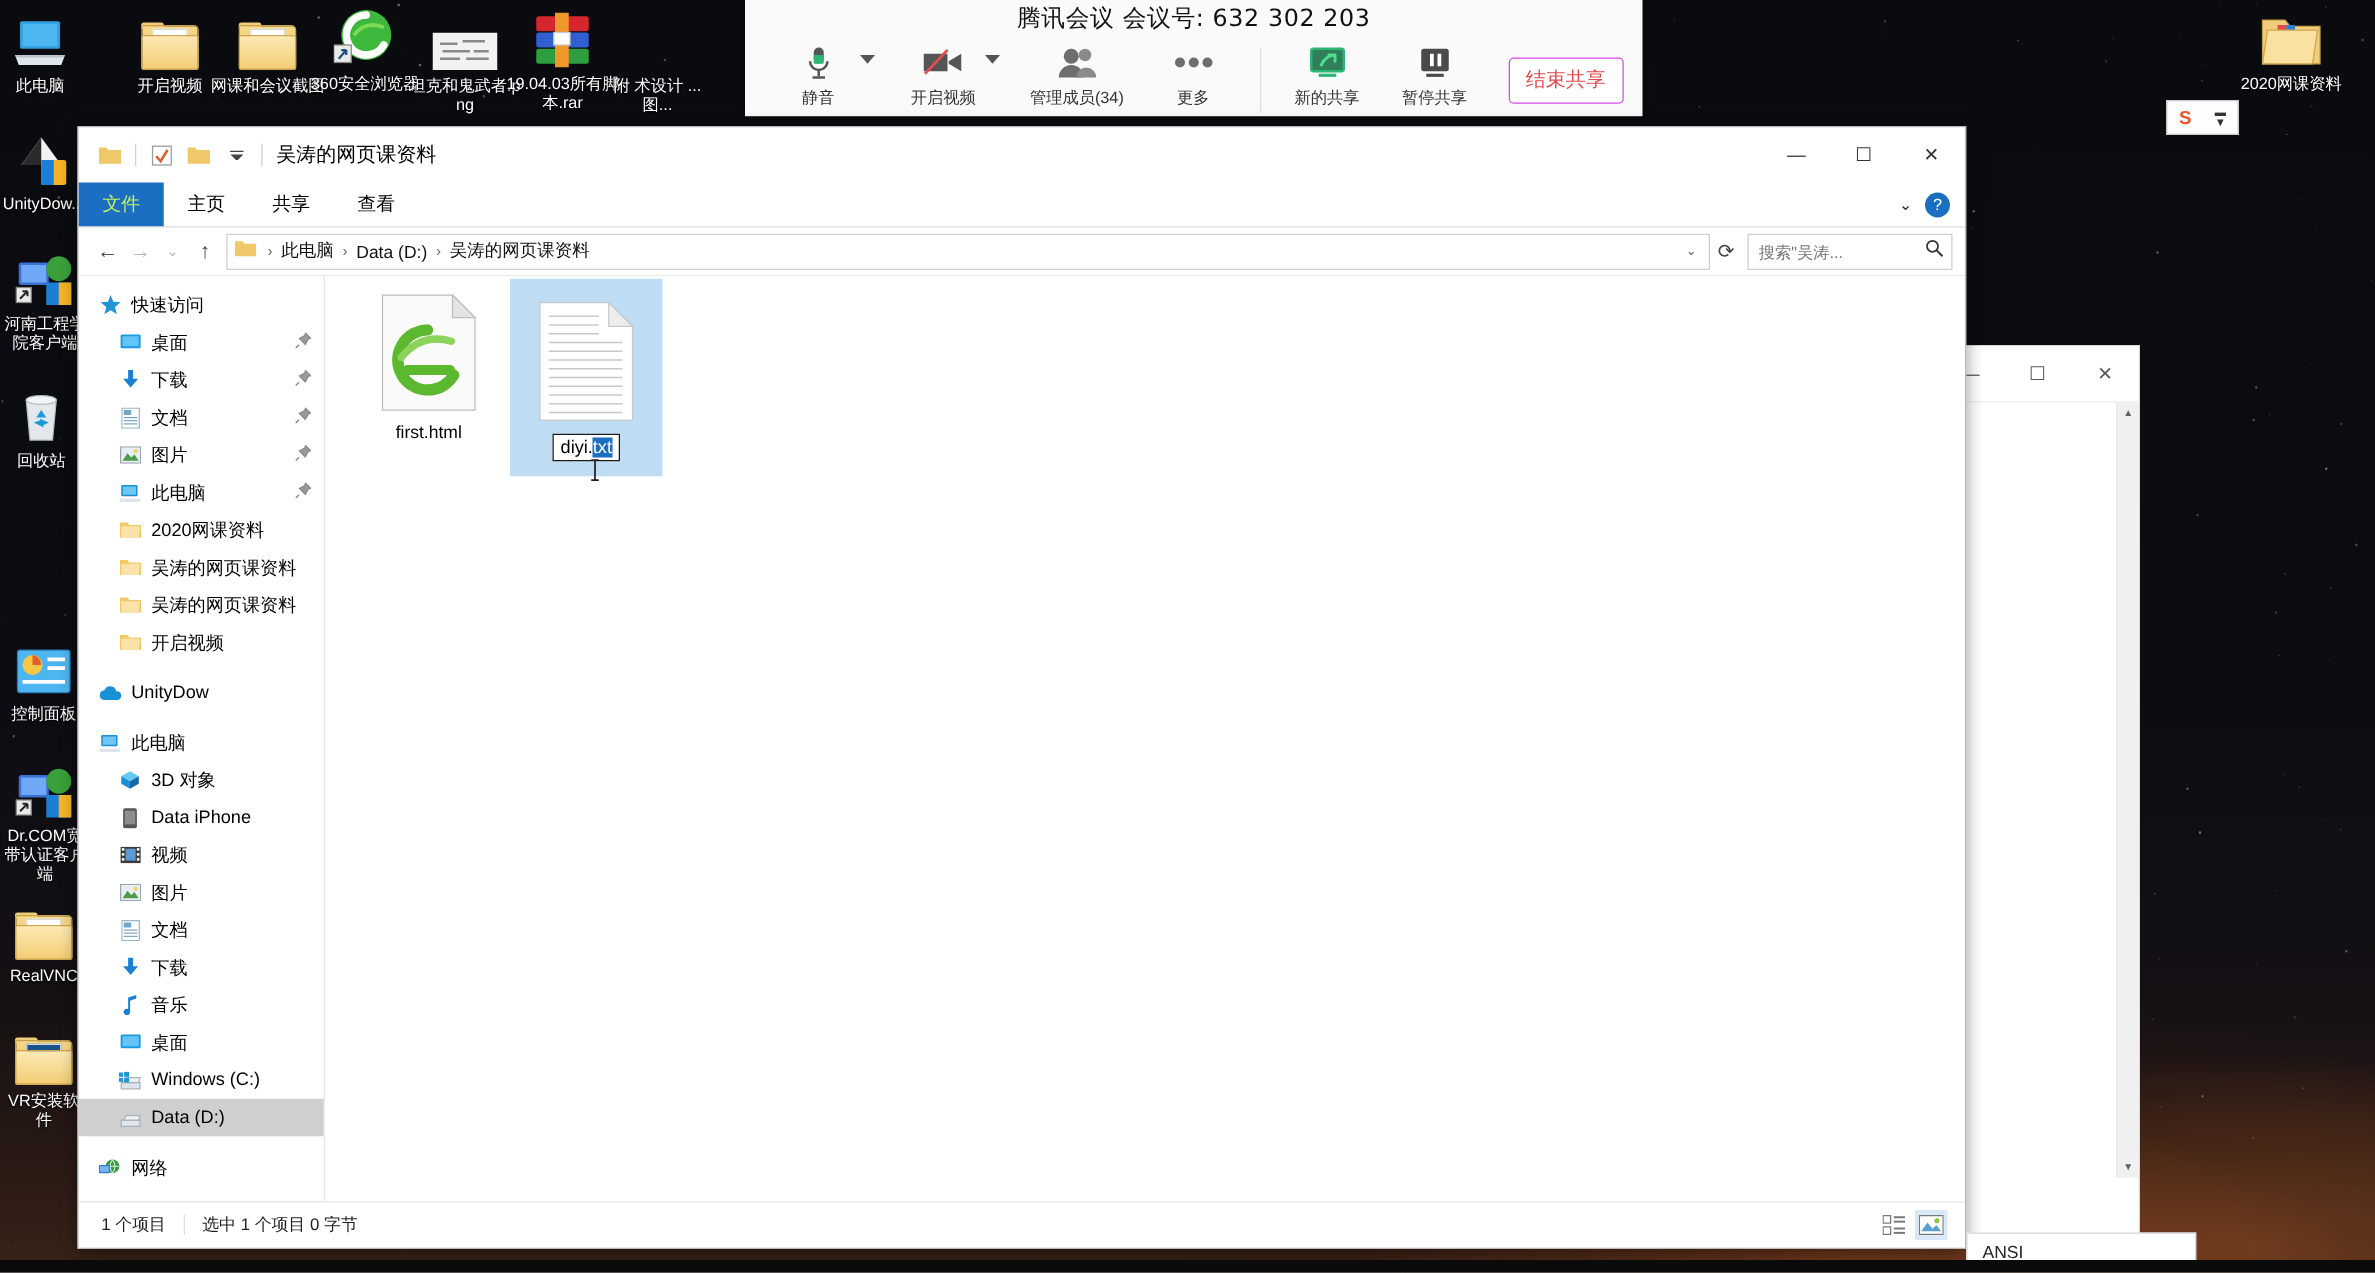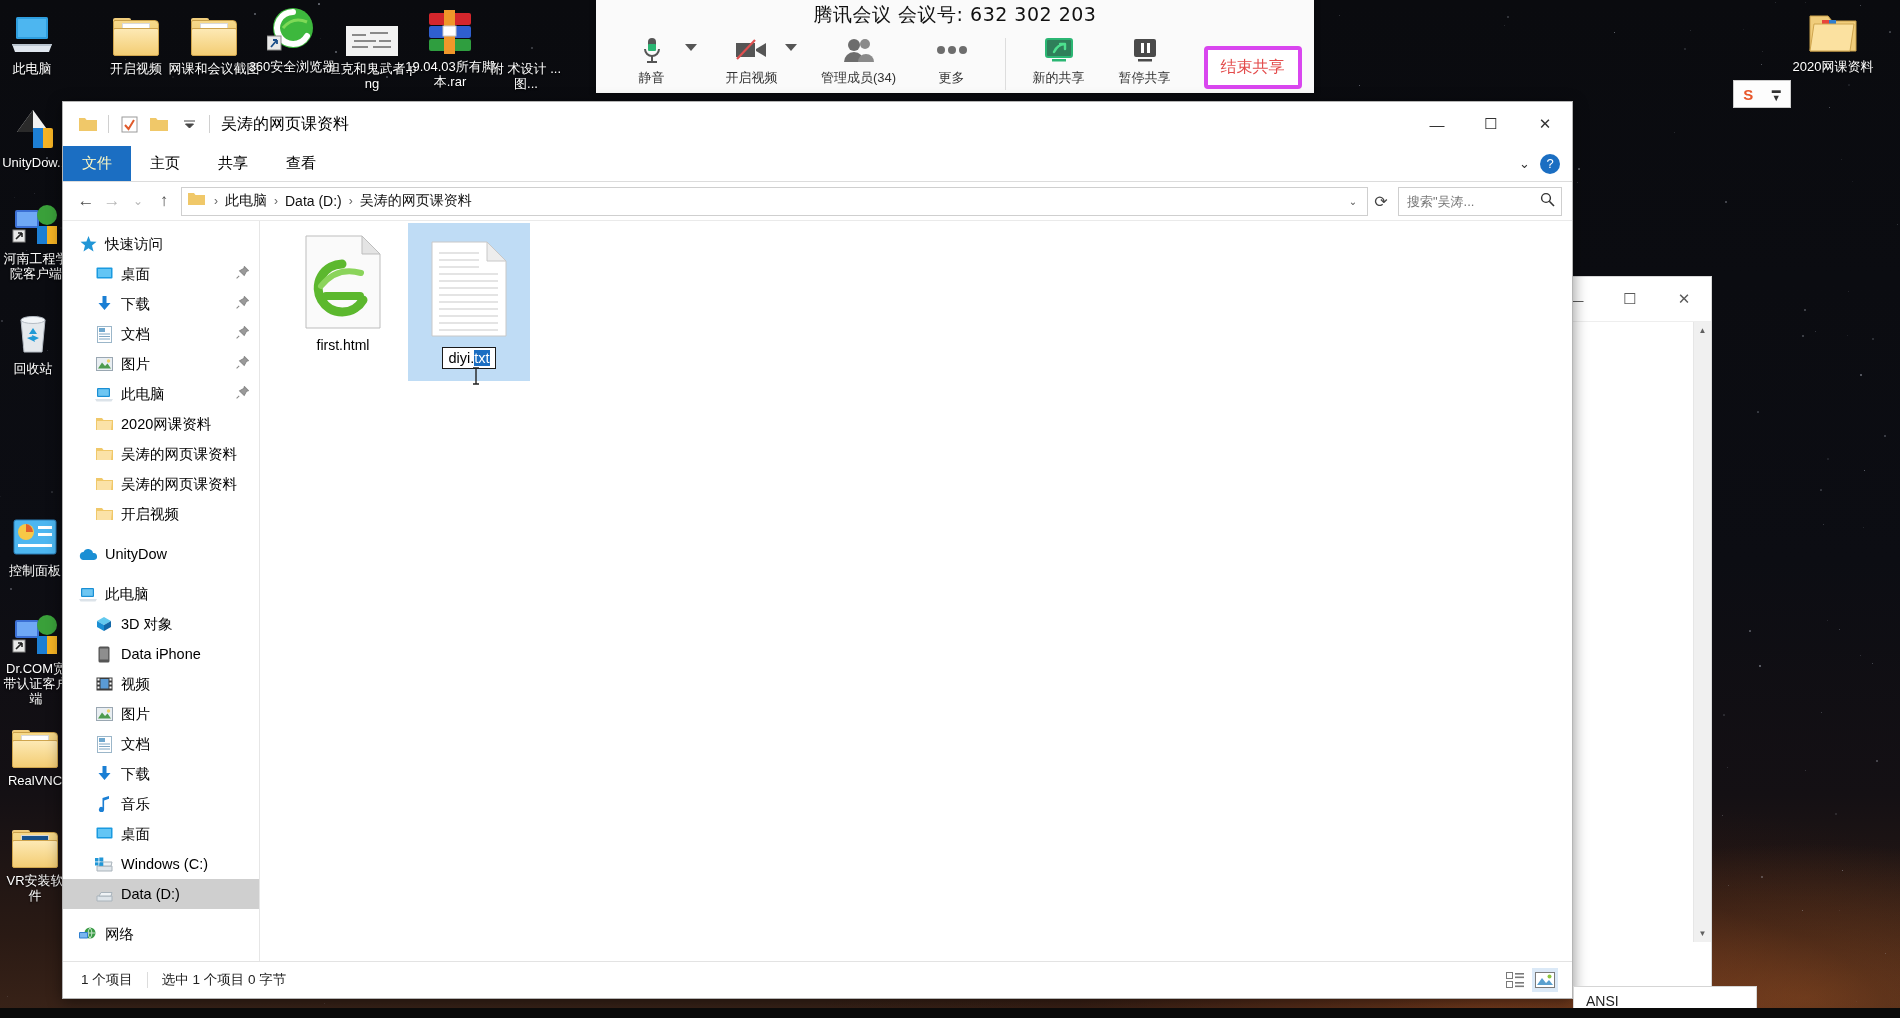--- a/index.html
+++ b/index.html
@@ -41,21 +41,21 @@
   }
   #meeting .mtitle{text-align:center;font-size:19px;color:#111;padding-top:2px;letter-spacing:.5px;
     font-family:"DejaVu Sans","Liberation Sans",sans-serif;}
   #meeting .mrow{display:flex;align-items:flex-start;justify-content:center;margin-top:6px;}
   .mitem{position:relative;width:86px;text-align:center;cursor:default;}
   .mitem .ic{height:32px;display:flex;align-items:center;justify-content:center;}
   .mitem .mlbl{font-size:13px;color:#333;margin-top:3px;}
   .caret{position:absolute;top:10px;right:-2px;width:0;height:0;border-left:6px solid transparent;
     border-right:6px solid transparent;border-top:7px solid #555;}
   .vsep{width:1px;height:52px;background:#ddd;margin:4px 10px 0 10px;}
-  .endbtn{border:4px solid #d946ef;color:#e34b4b;border-radius:4px;font-size:16px;
+  .endbtn{border:1px solid #d946ef;color:#e34b4b;border-radius:4px;font-size:16px;
     padding:7px 13px;margin:12px 0 0 16px;background:#fff;cursor:pointer;white-space:nowrap;}
 
   
   #bgwin{position:absolute;left:1520px;top:276px;width:190px;height:710px;background:#fff;border:1px solid #d8d8d8;}
   #bgwin .bgtitle{height:44px;display:flex;align-items:center;justify-content:flex-end;gap:0px;background:#fff;}
   #bgwin .wbtn{width:54px;height:38px;display:flex;align-items:center;justify-content:center;color:#5a5a5a;font-size:15px;cursor:default;}
   #bgwin .bgbody{height:620px;background:#fff;border-top:1px solid #eee;position:relative;}
   #bgwin .scroll{position:absolute;right:0;top:0;width:17px;height:100%;background:#f0f0f0;border-left:1px solid #e6e6e6;}
   #bgwin .sarrow{height:17px;display:flex;align-items:center;justify-content:center;font-size:8px;color:#606060;}
 
@@ -65,21 +65,21 @@
   .titlebar{height:44px;display:flex;align-items:center;background:#fff;}
   .qat{display:flex;align-items:center;gap:0;padding-left:10px;}
   .qat .qitem{width:30px;height:30px;display:flex;align-items:center;justify-content:center;cursor:default;}
   .qsep{width:1px;height:18px;background:#d0d0d0;margin:0 5px;}
   .wintitle{font-size:16px;color:#000;margin-left:6px;}
   .wctrl{margin-left:auto;display:flex;}
   .wctrl div{width:54px;height:44px;display:flex;align-items:center;justify-content:center;color:#333;font-size:15px;cursor:default;}
 
   .ribbon{height:35px;display:flex;align-items:stretch;background:#fff;border-bottom:1px solid #dcdcdc;position:relative;}
   .rtab{padding:0 19px;display:flex;align-items:center;font-size:15px;color:#000;cursor:default;}
-  .rtab.file{background:#1b6ec2;color:#fef9c3;}
+  .rtab.file{background:#1b6ec2;color:#bef264;}
   .rright{margin-left:auto;display:flex;align-items:center;gap:10px;padding-right:12px;}
   .helpbtn{width:20px;height:20px;border-radius:50%;background:#1b6ec2;color:#fff;font-size:13px;
     display:flex;align-items:center;justify-content:center;cursor:default;}
 
   .addrrow{height:38px;display:flex;align-items:center;gap:0;padding:0 10px;background:#fff;border-bottom:1px solid #eaeaea;}
   .navbtn{width:26px;height:28px;display:flex;align-items:center;justify-content:center;color:#505050;font-size:17px;cursor:default;}
   .navbtn.dim{color:#b8b8b8;}
   .addrbar{flex:1;height:27px;border:1px solid #cfcfcf;background:#fff;display:flex;align-items:center;
     padding:0 4px 0 6px;margin-left:4px;min-width:0;}
   .crumb{display:flex;align-items:center;font-size:14px;color:#111;white-space:nowrap;}

